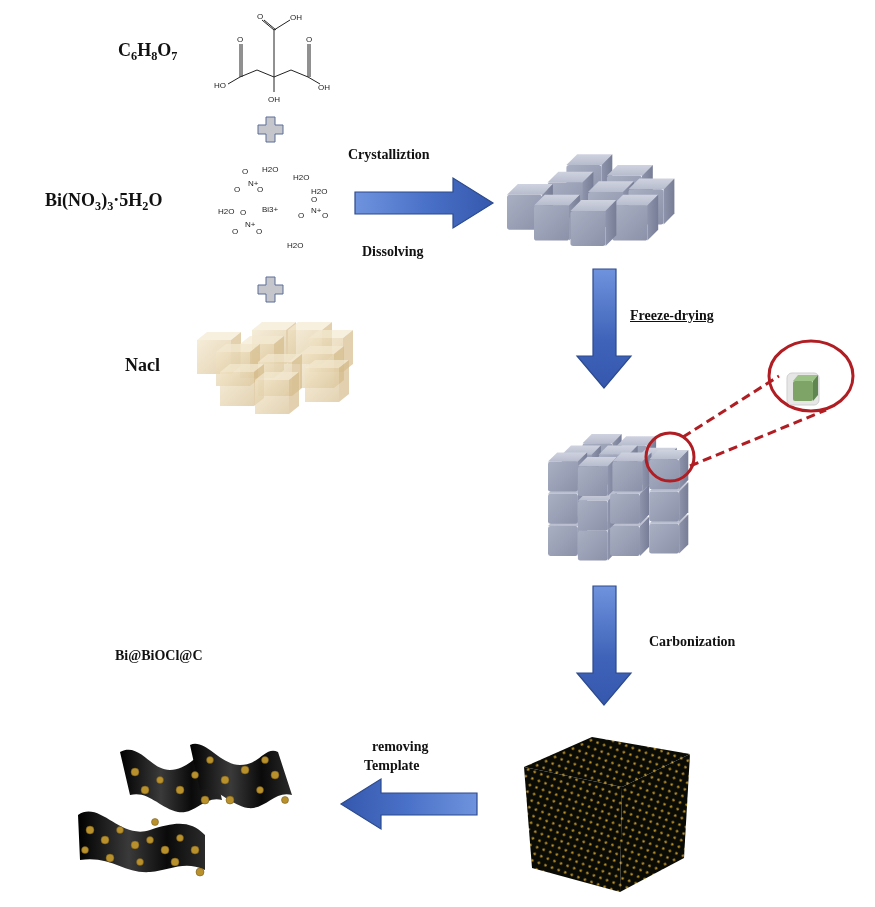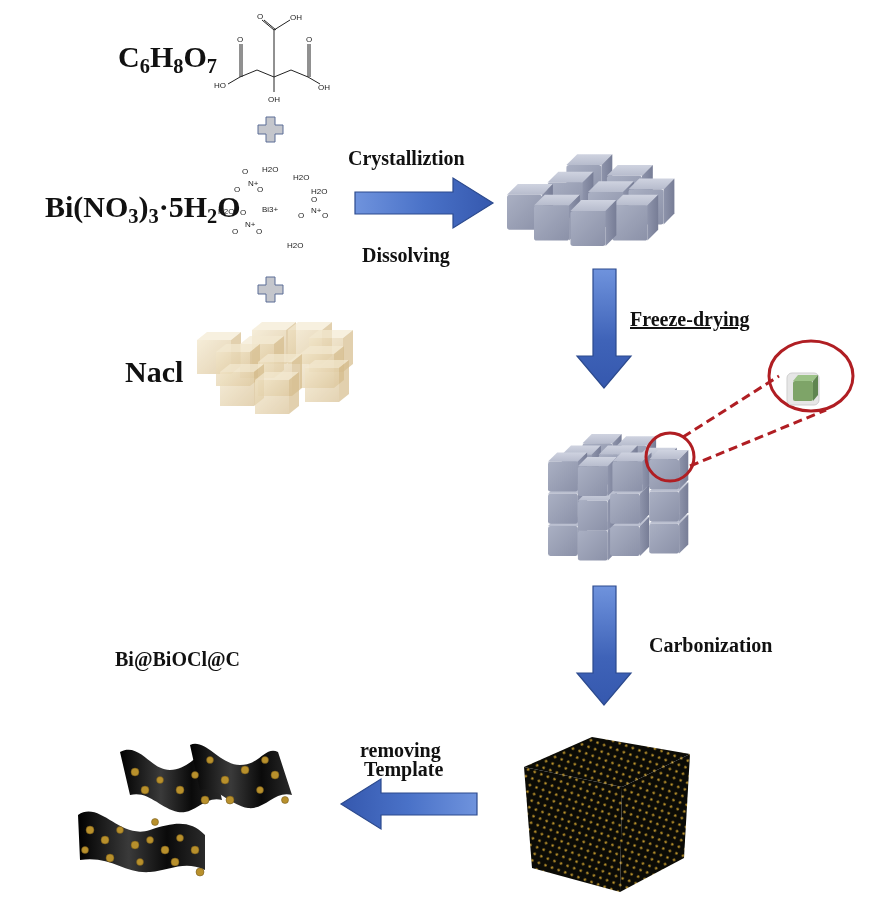--- a/index.html
+++ b/index.html
@@ -1,19 +1,19 @@
 <!DOCTYPE html>
 <html><head>
 <meta charset="utf-8">
 <style>
   html,body{margin:0;padding:0;background:#fff;}
   body{width:875px;height:907px;position:relative;overflow:hidden;font-family:"Liberation Serif",serif;}
   .lbl{position:absolute;font-family:"Liberation Serif",serif;font-weight:bold;color:#111;white-space:nowrap;}
-  .big{font-size:30px;}
-  .med{font-size:20px;}
+  .big{font-size:18px;}
+  .med{font-size:14px;}
   .sub{font-size:0.68em;vertical-align:-0.3em;}
   svg{position:absolute;left:0;top:0;}
   .chem{font-family:"Liberation Sans",sans-serif;font-size:8px;fill:#222;}
 </style>
 </head>
 <body>
 
 <div class="lbl big" style="left:118px;top:40px;">
   <span>C</span><span class="sub">6</span><span>H</span><span class="sub">8</span><span>O</span><span class="sub">7</span>
 </div>
@@ -22,21 +22,21 @@
   <span>Bi(NO</span><span class="sub">3</span><span>)</span><span class="sub">3</span><span>·5H</span><span class="sub">2</span><span>O</span>
 </div>
 
 <div class="lbl big" style="left:125px;top:355px;">Nacl</div>
 
 <div class="lbl med" style="left:348px;top:147px;">Crystalliztion</div>
 <div class="lbl med" style="left:362px;top:236px;margin-top:8px;">Dissolving</div>
 <div class="lbl med" style="left:630px;top:308px;text-decoration:underline;">Freeze-drying</div>
 <div class="lbl med" style="left:649px;top:634px;">Carbonization</div>
 <div class="lbl med" style="left:364px;top:713px;margin-top:45px;">Template</div>
-<div class="lbl med" style="left:360px;top:739px;">removing</div>
+<div class="lbl med" style="left:372px;top:739px;">removing</div>
 <div class="lbl med" style="left:115px;top:648px;">Bi@BiOCl@C</div>
 
 <svg width="875" height="907">
   <defs>
     <linearGradient id="arrowH" x1="0" y1="0" x2="1" y2="0">
       <stop offset="0" stop-color="#6f93dd"></stop>
       <stop offset="0.5" stop-color="#4a72c8"></stop>
       <stop offset="1" stop-color="#3558ae"></stop>
     </linearGradient>
     <linearGradient id="arrowHrev" x1="1" y1="0" x2="0" y2="0">

